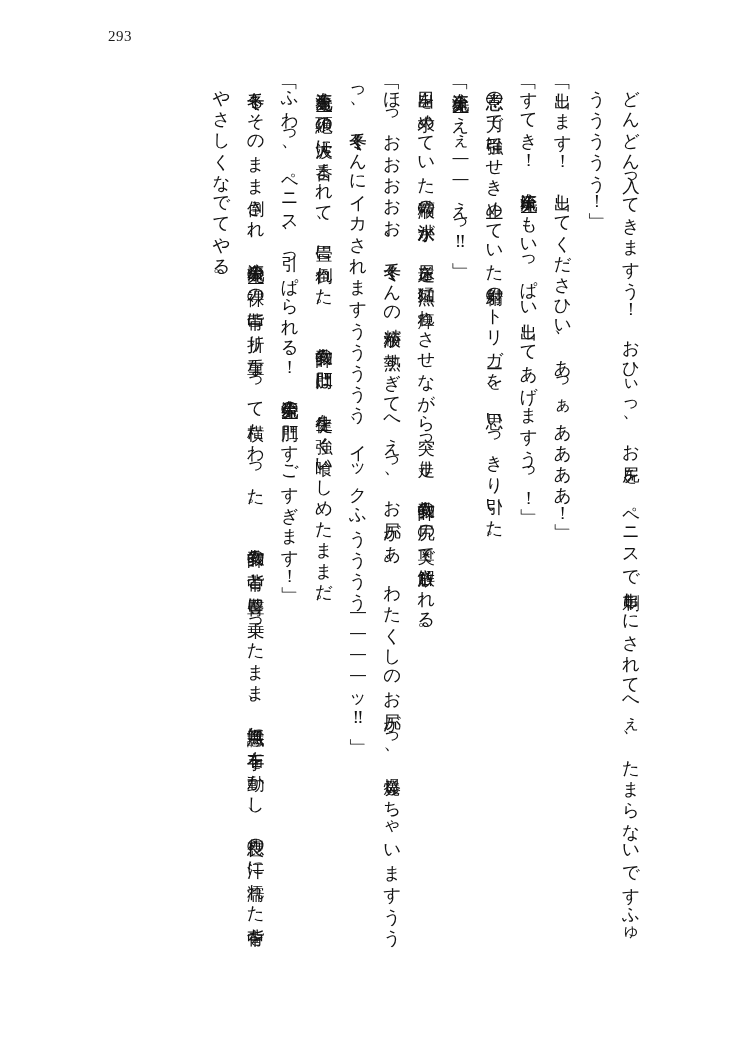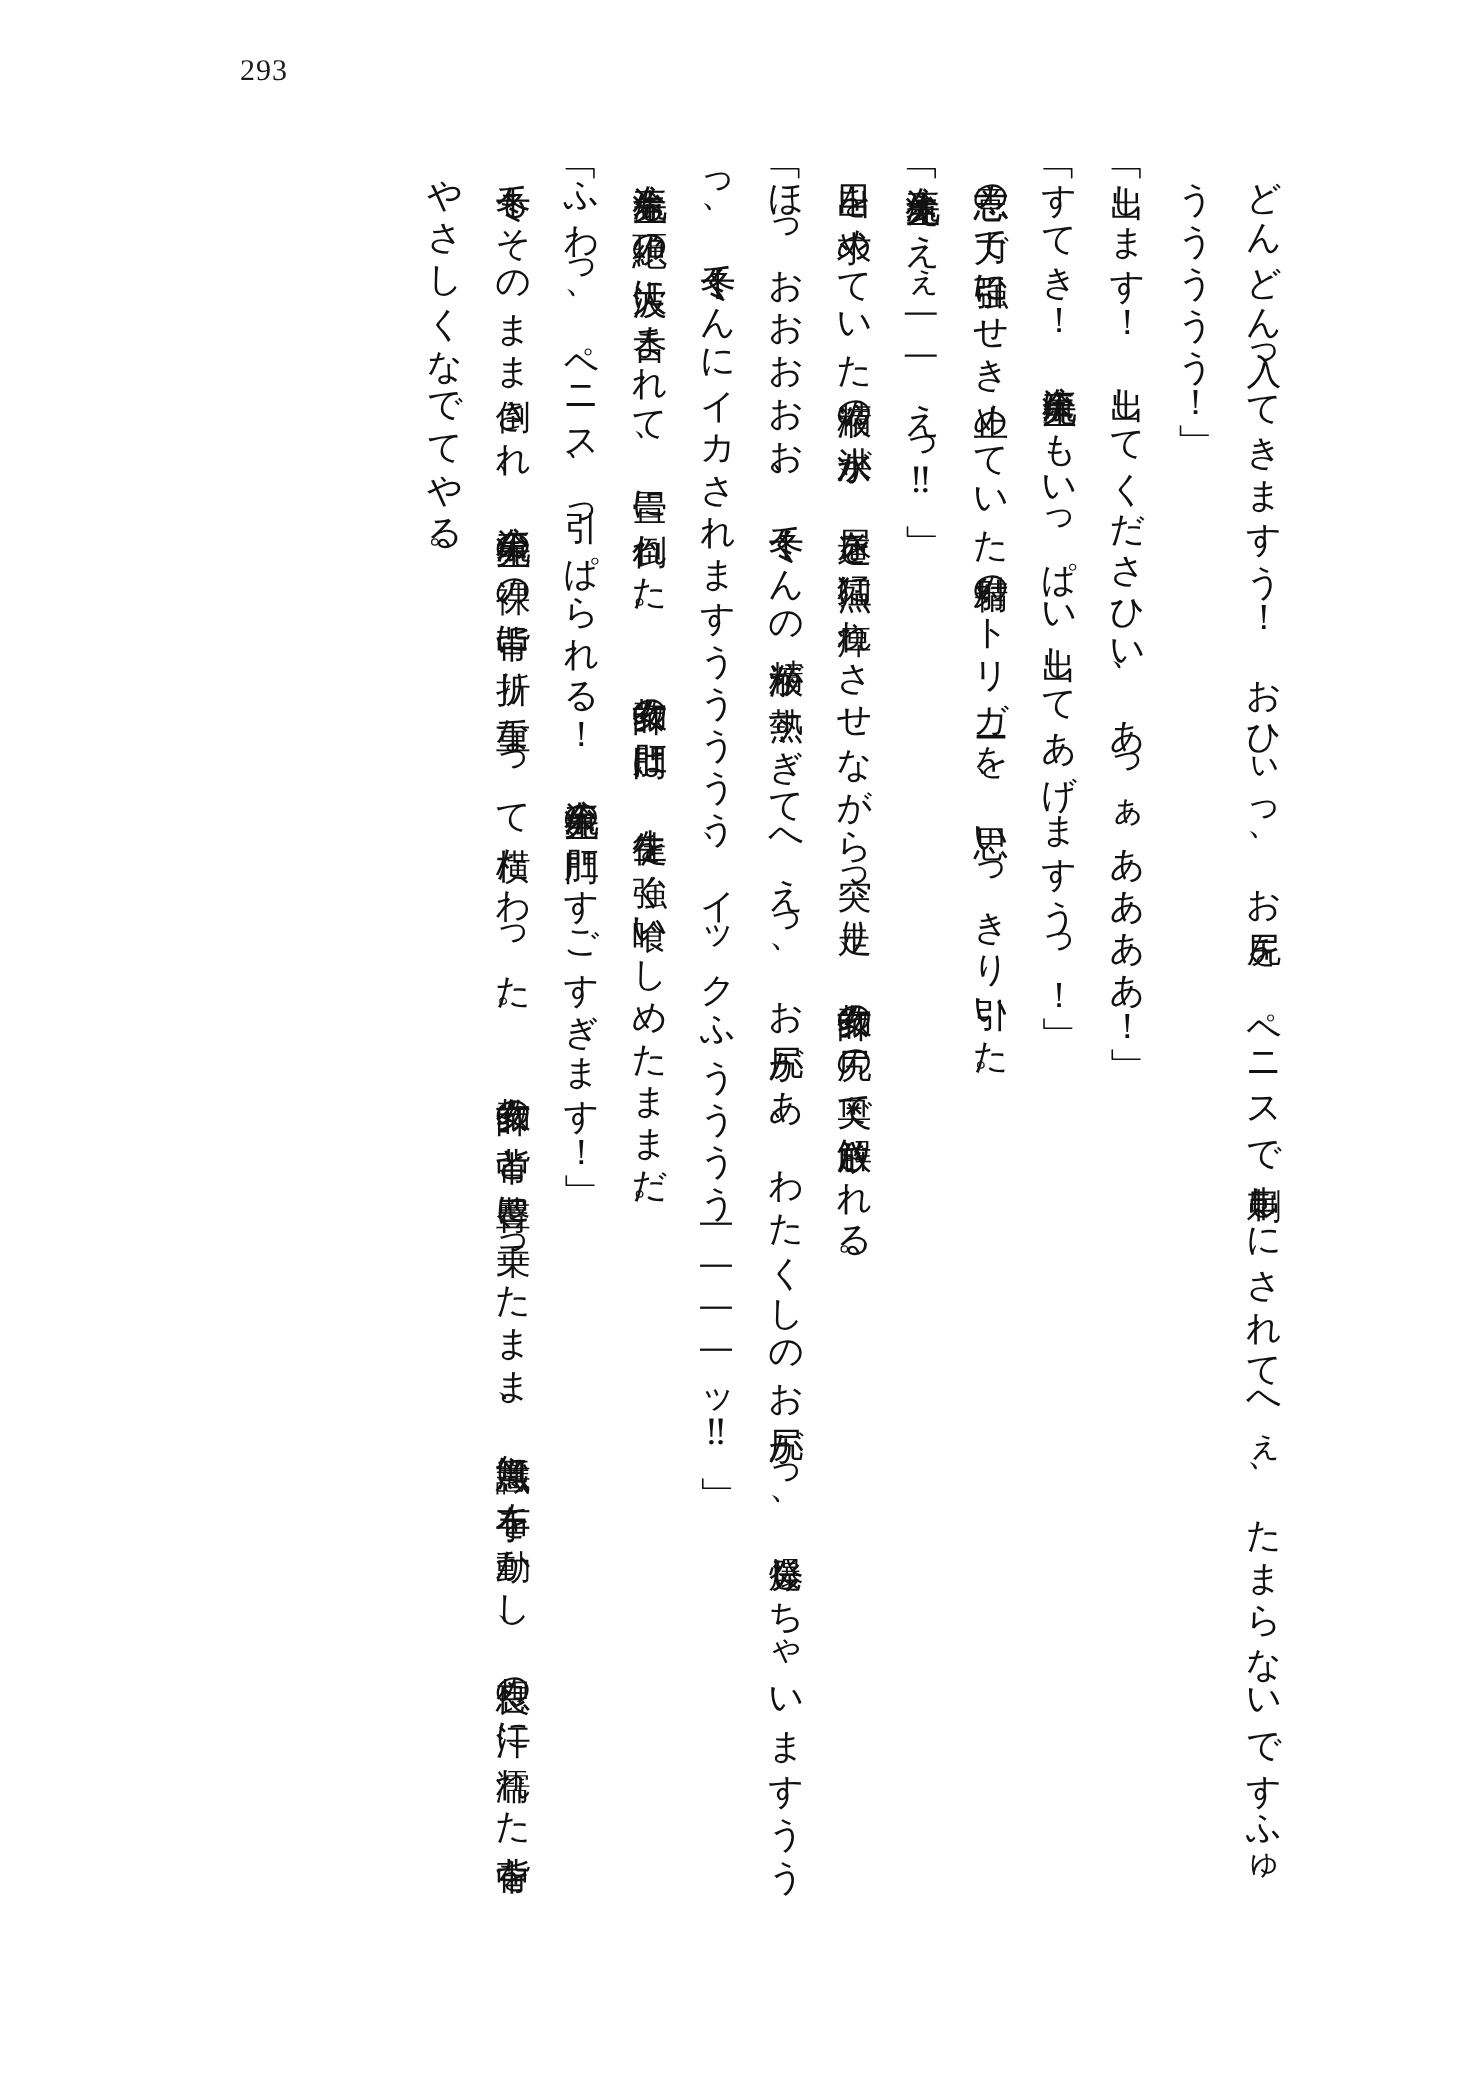--- a/index.html
+++ b/index.html
@@ -14,21 +14,21 @@
     position: relative;
     width: 736px;
     height: 1037px;
     background: #ffffff;
     overflow: hidden;
     box-sizing: border-box;
   }
   .page-number {
     position: absolute;
     top: 28px;
-    left: 120px;
+    left: 108px;
     font-family: "Liberation Serif", serif;
     font-size: 15px;
     color: #1a1a1a;
     letter-spacing: 0.5px;
   }
   .text-body {
     position: absolute;
     top: 78px;
     right: 88px;
     height: 860px;

